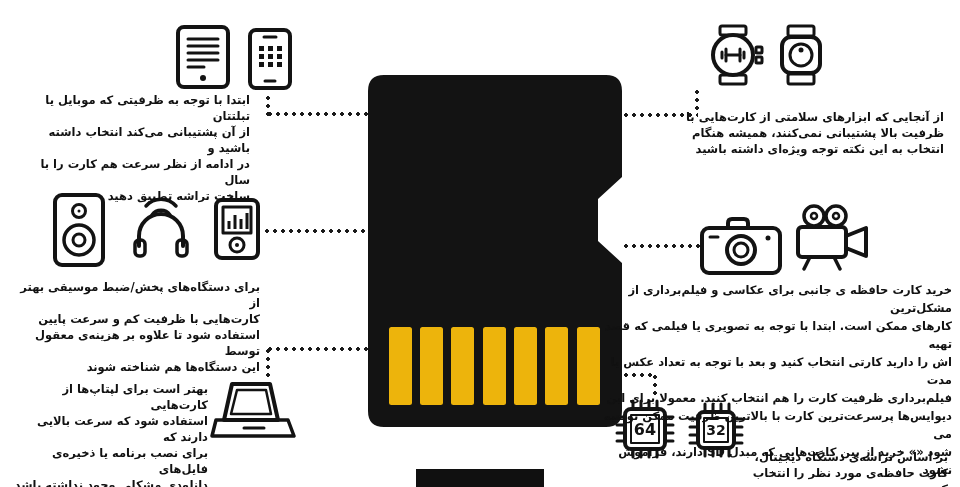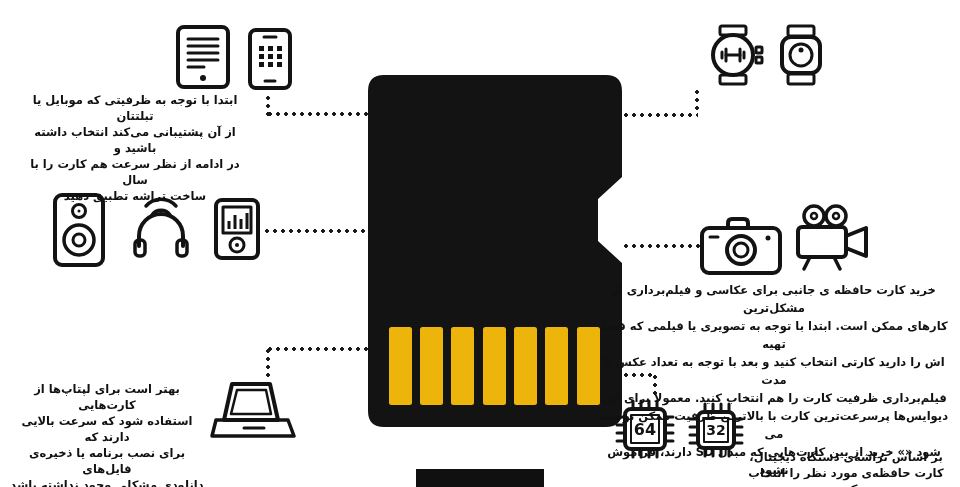--- a/index.html
+++ b/index.html
@@ -1,21 +1,21 @@
 <!DOCTYPE html>
 <html lang="fa"><head>
 <meta charset="utf-8">
 <style>
   * { margin:0; padding:0; box-sizing:border-box; }
   html,body { background:#fff; font-family:"DejaVu Sans", sans-serif; }
   .stage { position:relative; width:960px; height:487px; background:#ffffff; overflow:hidden; }
 
   .note {
     position:absolute; color:#111; font-size:11.5px; font-weight:bold;
-    line-height:16px; text-align:center; white-space:pre-line; direction:rtl;
+    line-height:16px; text-align:right; white-space:pre-line; direction:rtl;
   }
   .note-wide { line-height:18px; }
 
   .icon { position:absolute; }
   .icon * { stroke:#131313; fill:none; stroke-linecap:round; stroke-linejoin:round; }
   .icon .fill { fill:#131313; stroke:none; }
   .icon text { stroke:none; fill:#131313; }
 
   .card { position:absolute; left:368px; top:75px; }
 
@@ -199,21 +199,28 @@
     <rect x="14" y="14" width="36" height="36" rx="6" stroke-width="4"></rect>
     <rect x="20" y="20" width="24" height="24" stroke-width="2"></rect>
     <text x="32" y="37" font-size="14" font-weight="bold" text-anchor="middle">32</text>
   </svg>
 
   <div class="note" style="left:20px; top:92px; width:230px;" dir="rtl">ابتدا با توجه به ظرفیتی که موبایل یا تبلتتان
 از آن پشتیبانی می‌کند انتخاب داشته باشید و
 در ادامه از نظر سرعت هم کارت را با سال
 ساخت تراشه تطبیق دهید</div>
 
-
+  <div class="note" style="left:652px; top:109px; width:292px;" dir="rtl">از آنجایی که ابزارهای سلامتی از کارت‌هایی با
+ظرفیت بالا پشتیبانی نمی‌کنند، همیشه هنگام
+انتخاب به این نکته توجه ویژه‌ای داشته باشید</div>
+
+  <div class="note" style="left:8px; top:279px; width:252px;" dir="rtl">برای دستگاه‌های پخش/ضبط موسیقی بهتر از
+کارت‌هایی با ظرفیت کم و سرعت پایین
+استفاده شود تا علاوه بر هزینه‌ی معقول توسط
+این دستگاه‌ها هم شناخته شوند</div>
 
   <div class="note note-wide" style="left:596px; top:281px; width:356px;" dir="rtl">خرید کارت حافظه ی جانبی برای عکاسی و فیلم‌برداری از مشکل‌ترین
 کارهای ممکن است. ابتدا با توجه به تصویری یا فیلمی که قصد تهیه
 اش را دارید کارتی انتخاب کنید و بعد با توجه به تعداد عکس یا مدت
 فیلم‌برداری ظرفیت کارت را هم انتخاب کنید. معمولا برای این
 دیوایس‌ها پرسرعت‌ترین کارت با بالاترین ظرفیت ممکن توصیه می
 شود «» خرید از بین کارت‌هایی که مبدل SD دارند، فراموش نشود</div>
 
   <div class="note" style="left:6px; top:381px; width:202px;" dir="rtl">بهتر است برای لپتاپ‌ها از کارت‌هایی
 استفاده شود که سرعت بالایی دارند که

